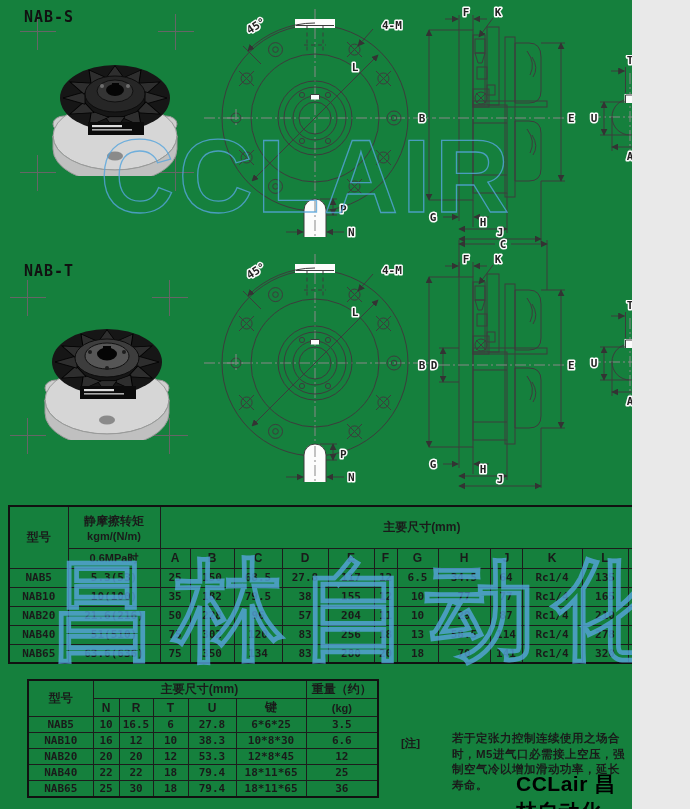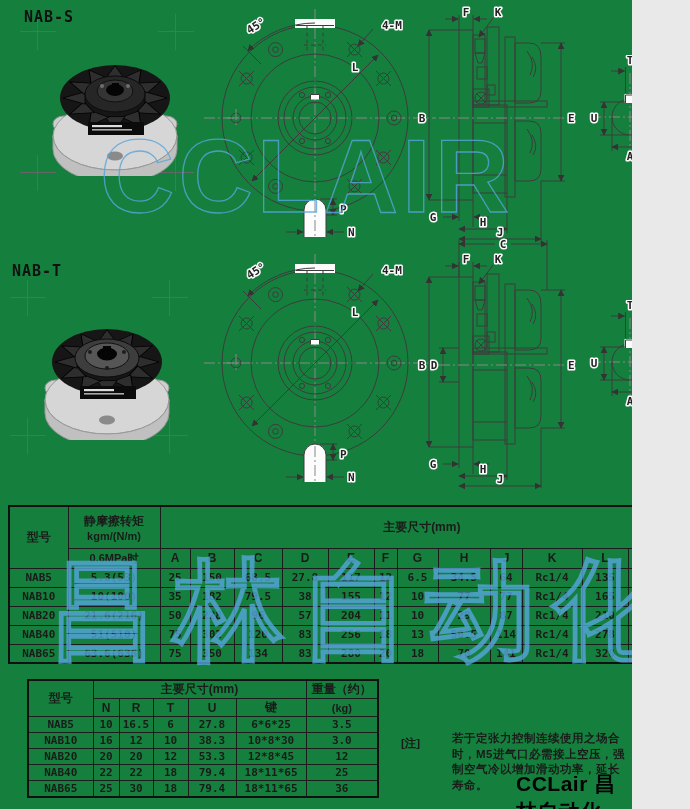--- a/index.html
+++ b/index.html
@@ -235,21 +235,21 @@
       <line x1="22" y1="47" x2="22" y2="80" class="dim" marker-start="url(#ar)" marker-end="url(#ar)"></line>
       <line x1="30" y1="62" x2="30" y2="96" class="dim"></line>
       <line x1="66" y1="62" x2="66" y2="96" class="dim"></line>
       <line x1="30" y1="92" x2="66" y2="92" class="dim" marker-start="url(#ar)" marker-end="url(#ar)"></line>
     </g>
     <text class="lb" x="48" y="9" text-anchor="middle">T</text>
     <text class="lb" x="12" y="67" text-anchor="middle">U</text>
     <text class="lb" x="48" y="105" text-anchor="middle">A</text>
   </svg>
 
-  <div class="abs sec-label z1" style="left:12px;top:262px">NAB-T</div>
+  <div class="abs sec-label z1" style="left:24px;top:262px">NAB-T</div>
 
   <div class="crop" style="left:10px;top:280px"></div>
   <div class="crop" style="left:152px;top:280px"></div>
   <div class="crop" style="left:10px;top:418px"></div>
   <div class="crop" style="left:152px;top:418px"></div>
 
   <svg class="abs z1" style="left:42px;top:300px" width="130" height="140" viewBox="0 0 130 140">
     <ellipse cx="14" cy="88" rx="11" ry="8" fill="#cfcfcf" stroke="#999"></ellipse>
     <ellipse cx="116" cy="88" rx="11" ry="8" fill="#cfcfcf" stroke="#999"></ellipse>
     <ellipse cx="65" cy="100" rx="62" ry="34" fill="#d6d6d6" stroke="#9a9a9a"></ellipse>
@@ -601,21 +601,21 @@
           <td>6*6*25</td>
           <td>3.5</td>
         </tr>
         <tr style="height: 16px;">
           <td>NAB10</td>
           <td>16</td>
           <td>12</td>
           <td>10</td>
           <td>38.3</td>
           <td>10*8*30</td>
-          <td>3.0</td>
+          <td>6.6</td>
         </tr>
         <tr style="height: 16px;">
           <td>NAB20</td>
           <td>20</td>
           <td>20</td>
           <td>12</td>
           <td>53.3</td>
           <td>12*8*45</td>
           <td>12</td>
         </tr>

